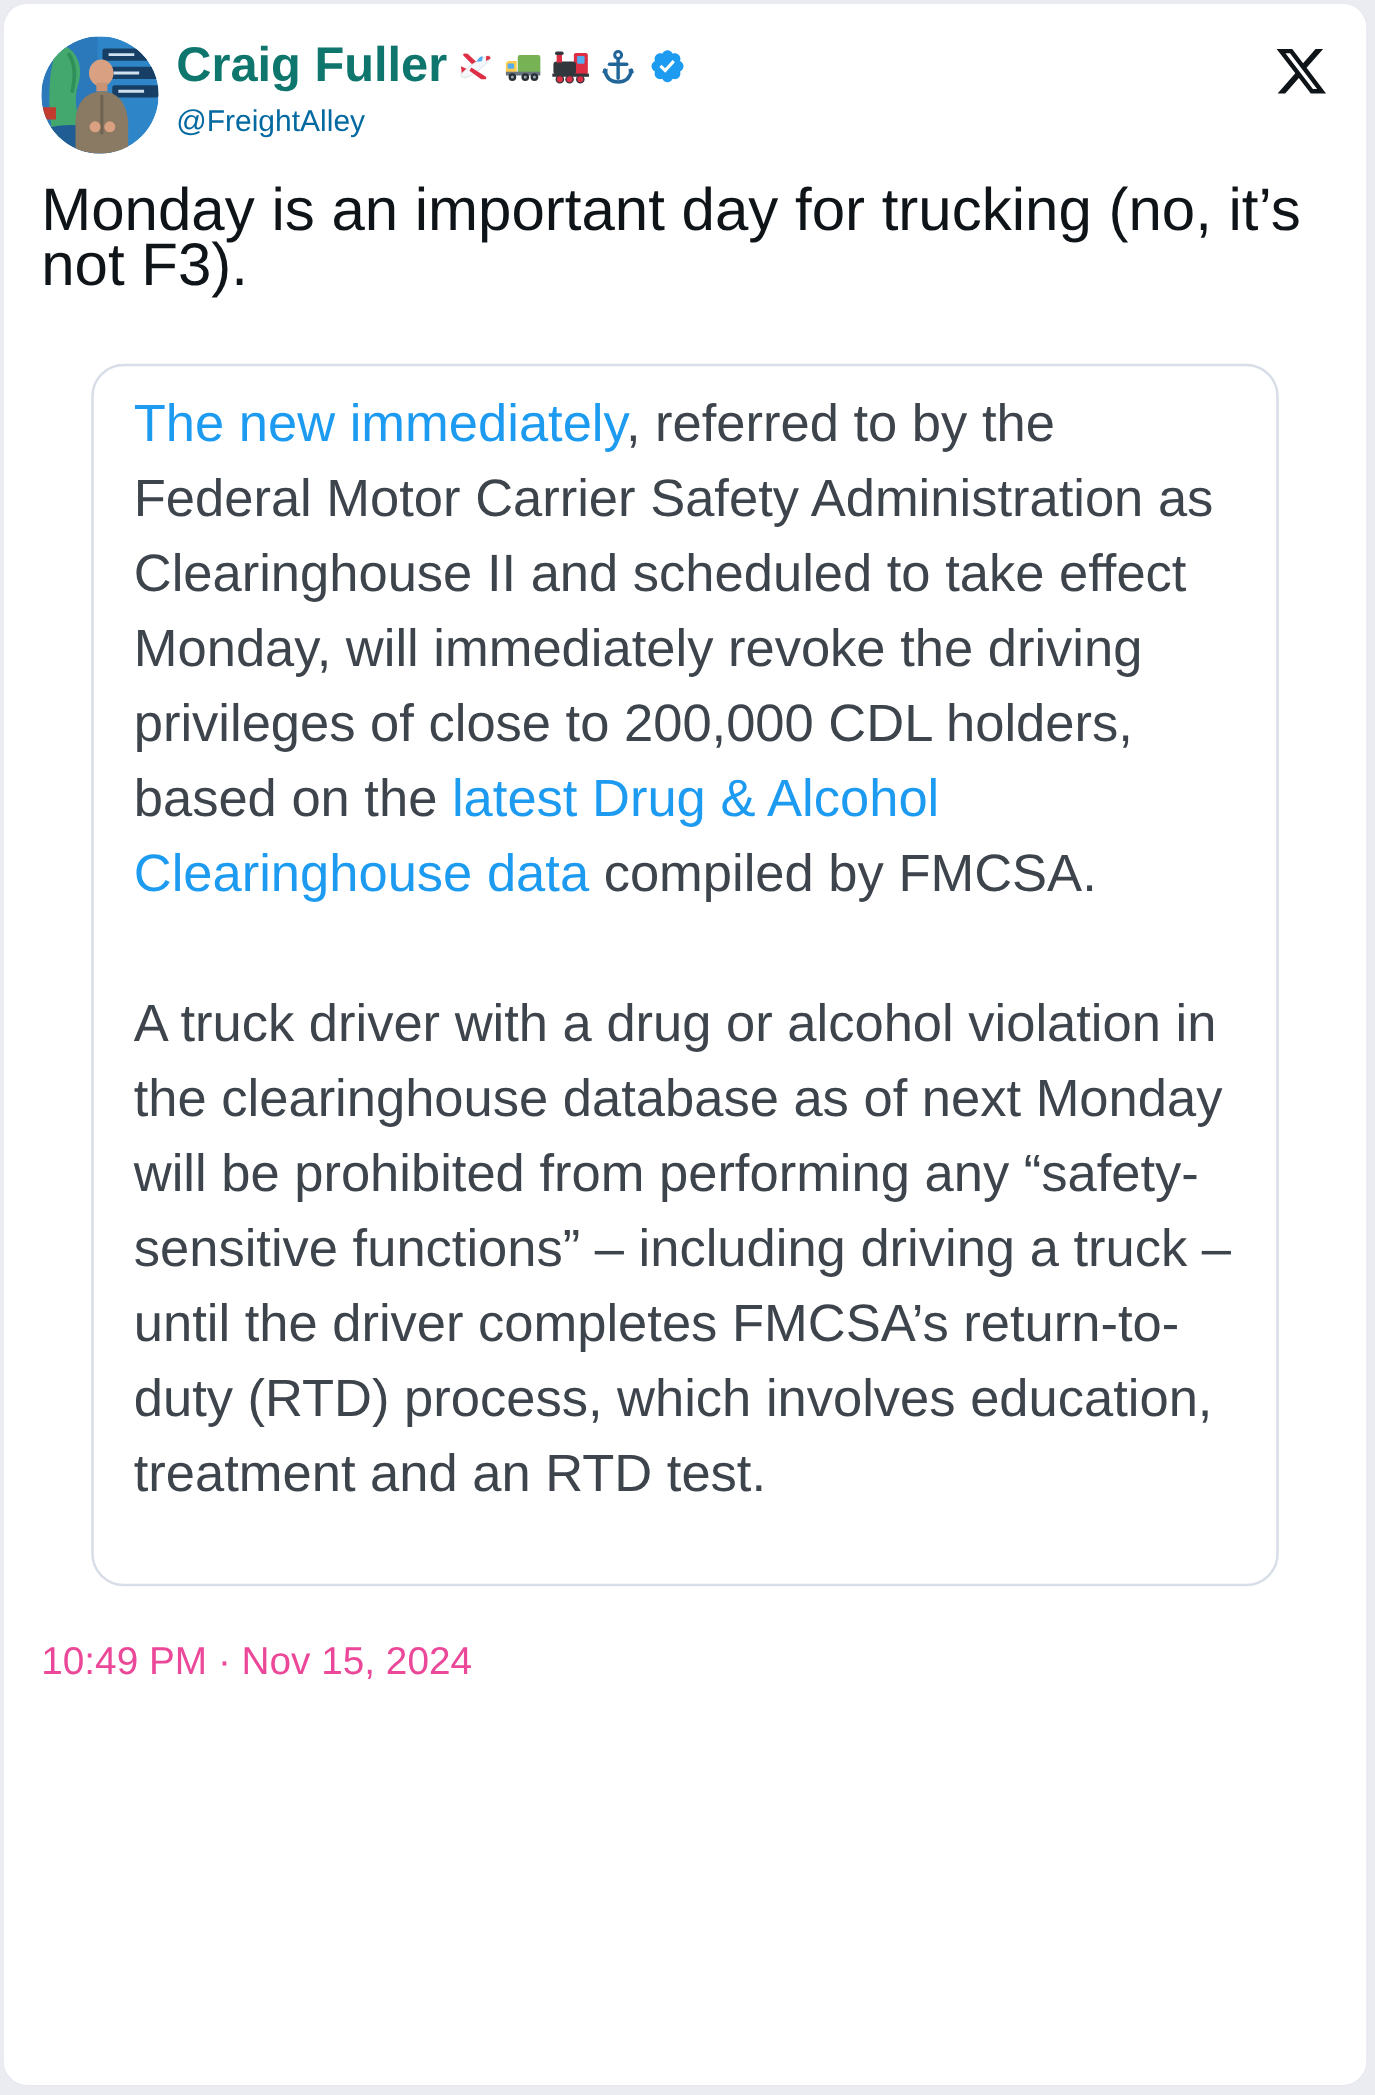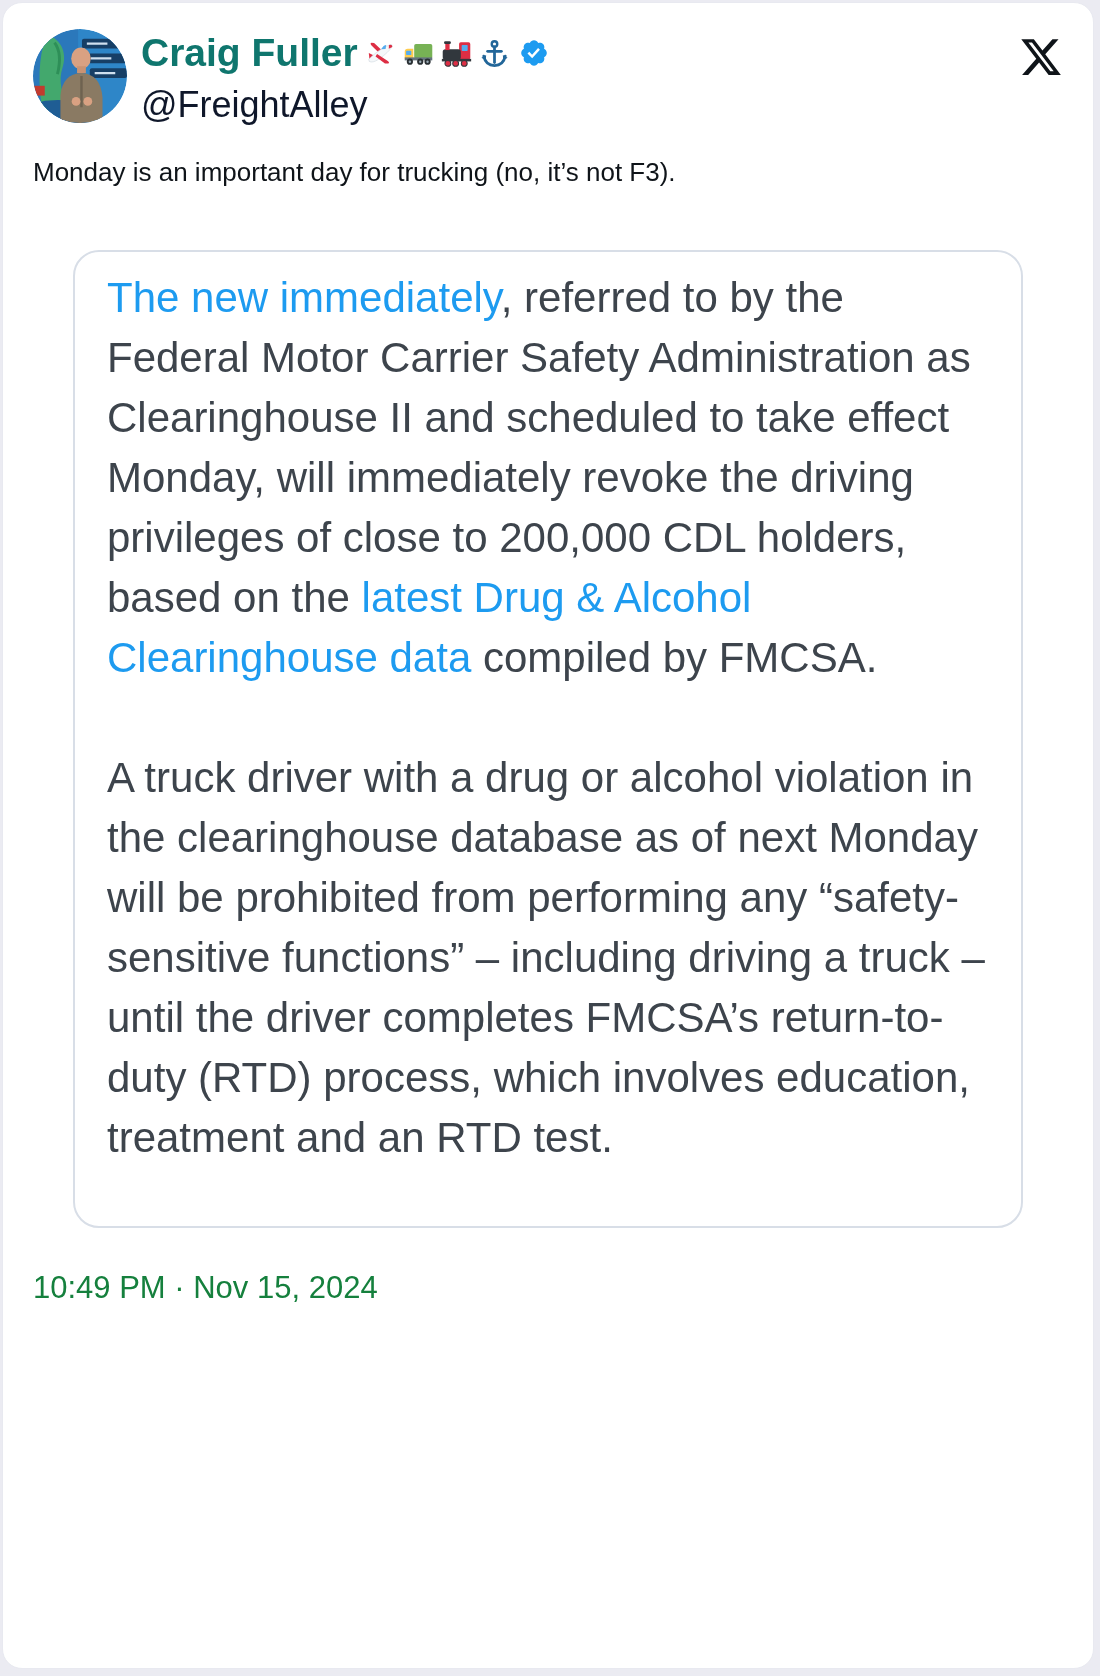--- a/index.html
+++ b/index.html
@@ -26,41 +26,41 @@
   .id-block { margin-left:14px; flex:1; padding-top:2px; min-width:0; }
   .name-row { display:flex; align-items:center; gap:7px; }
   .display-name {
     font-weight:bold; font-size:39px; color:#0f766e;
     text-decoration:none; white-space:nowrap;
   }
   .emoji { width:31px; height:31px; flex:none; }
   .emoji svg { width:31px; height:31px; display:block; }
   .badge { width:30px; height:30px; flex:none; margin-left:2px; }
   .badge svg { width:30px; height:30px; display:block; }
-  .handle { font-size:36px; color:#0f172a; margin-top:9px; }
+  .handle { font-size:24px; color:#0369a1; margin-top:9px; }
   .x-logo { width:44px; height:44px; flex:none; margin-top:6px; cursor:pointer; }
   .x-logo svg { width:44px; height:44px; display:block; }
-  .tweet-text { margin-top:24px; font-size:26px; line-height:44px; color:#0f1419; }
+  .tweet-text { margin-top:24px; font-size:48px; line-height:44px; color:#0f1419; }
   .tweet-text p { margin:0 0 44px 0; }
   .tweet-text p:last-child { margin-bottom:0; }
   .quote {
     box-sizing:border-box;
     margin-top:56px;
     border:2px solid #d8dee7;
     border-radius:26px;
     padding:16px 32px 58px 32px;
     font-size:42px; line-height:60px;
     color:#3d444c;
   }
   .quote p { margin:0 0 60px 0; }
   .quote p:last-child { margin-bottom:0; }
   .qlink { color:#1d9bf0; text-decoration:none; cursor:pointer; }
   .footer { margin-top:26px; }
   .timestamp {
-    font-size:31px; color:#15803d; text-decoration:none; cursor:pointer;
+    font-size:31px; color:#ec4899; text-decoration:none; cursor:pointer;
   }
 </style>
 </head>
 <body>
 
 <div class="card">
 
   <div class="header">
 
     <div class="avatar">

